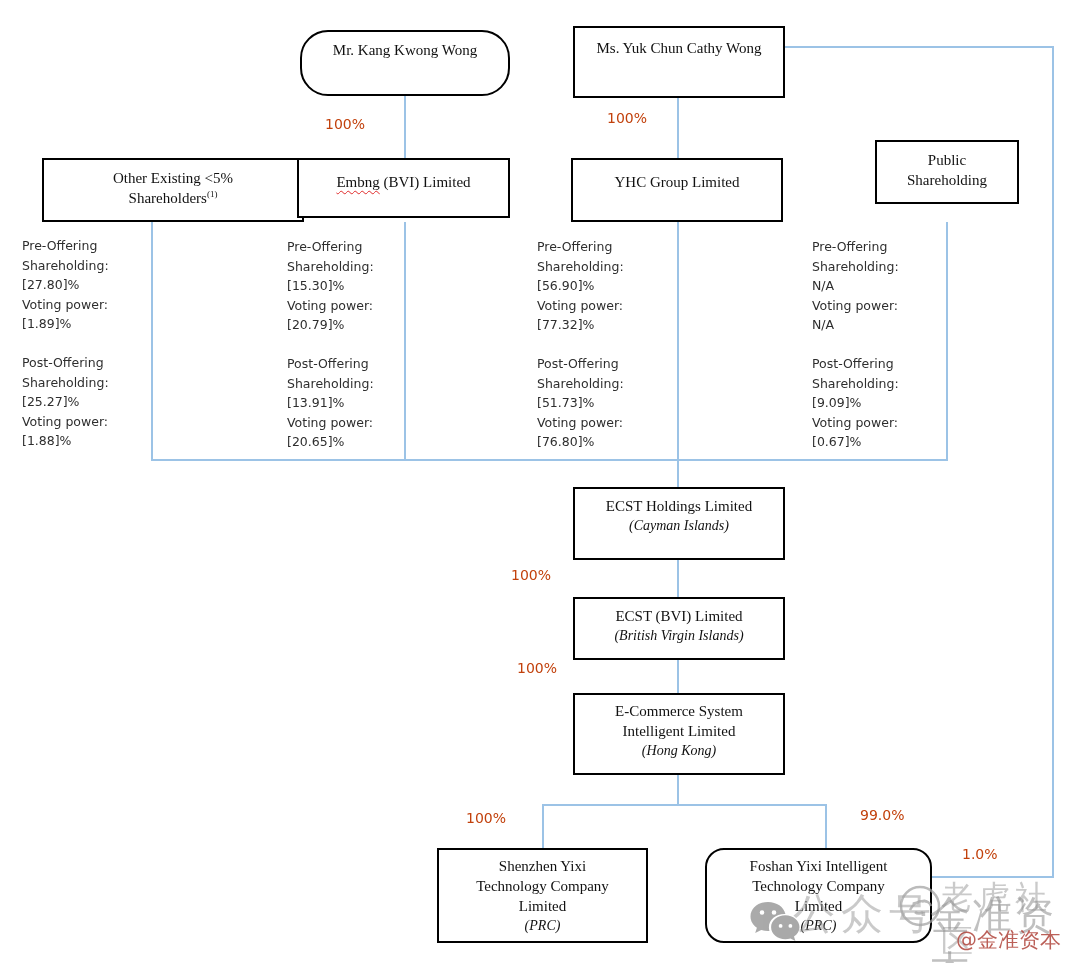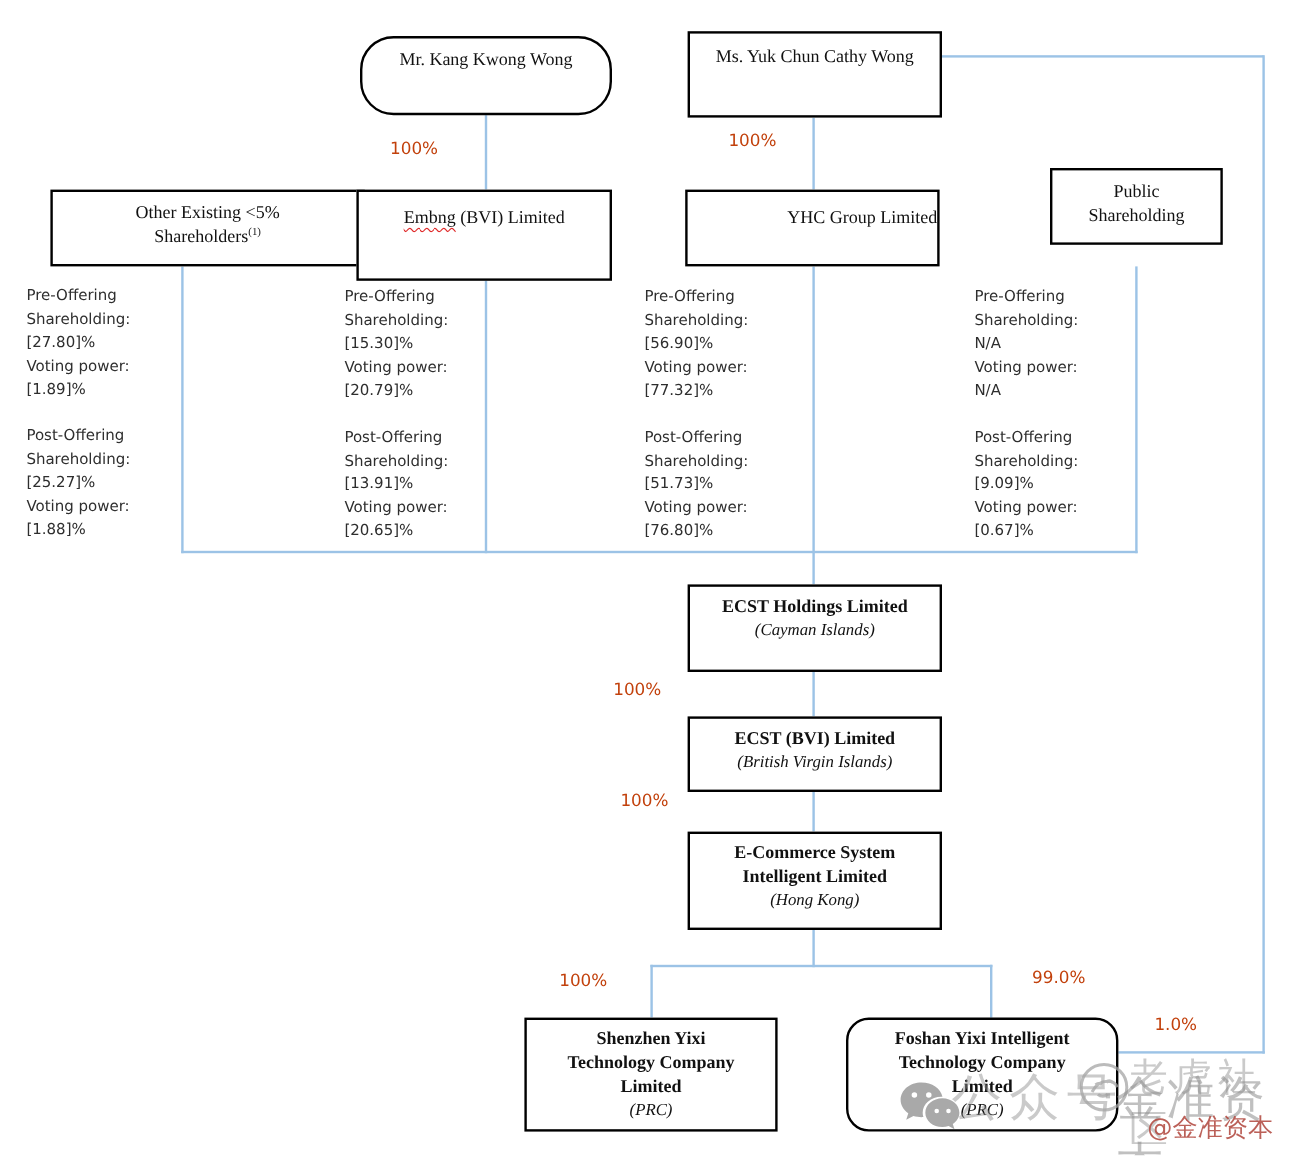--- a/index.html
+++ b/index.html
@@ -5,21 +5,21 @@
   html,body{margin:0;padding:0;background:#ffffff;}
   #canvas{
     position:relative;width:1080px;height:963px;background:#ffffff;overflow:hidden;
     font-family:"Liberation Serif","DejaVu Serif",serif;color:#111;
   }
   .box{
     position:absolute;box-sizing:border-box;background:#fff;
     border:2px solid var(--box-border,#000);
     text-align:center;font-size:15px;line-height:20px;padding-top:8px;
   }
-  .bold{font-weight:bold;}
+  .bold{font-weight:normal;}
   .jur{font-style:italic;font-size:14px;}
   .pre{white-space:pre-line;}
   .stats{
     position:absolute;width:160px;
     font-family:"DejaVu Sans","Liberation Sans",sans-serif;
     font-size:12.5px;line-height:19.5px;color:#2e2e2e;white-space:pre-line;text-align:left;
   }
   .pct{
     position:absolute;font-family:"DejaVu Sans","Liberation Sans",sans-serif;
     font-size:14px;color:#c2410c;
@@ -69,26 +69,26 @@
   <div class="box" style="left:573px;top:26px;width:212px;height:72px;padding-top:10px;">
     <div>Ms. Yuk Chun Cathy Wong</div>
   </div>
 
   <div class="box" style="left:42px;top:158px;width:262px;height:64px;">
     <div>Other Existing &lt;5%</div>
     <div>
       <span>Shareholders</span><sup>(1)</sup>
     </div>
   </div>
-  <div class="box" style="left:297px;top:158px;width:213px;height:76px;padding-top:12px;">
+  <div class="box" style="left:297px;top:158px;width:213px;height:60px;padding-top:12px;">
     <div>
       <span class="flagged">Embng</span><span> (BVI) Limited</span>
     </div>
   </div>
-  <div class="box" style="left:571px;top:158px;width:212px;height:64px;padding-top:12px;text-align:right;">
+  <div class="box" style="left:571px;top:158px;width:212px;height:64px;padding-top:12px;">
     <div>YHC Group Limited</div>
   </div>
   <div class="box" style="left:875px;top:140px;width:144px;height:64px;">
     <div class="pre">Public
 Shareholding</div>
   </div>
 
   <div class="stats" style="left:22px;top:236px;">Pre-Offering
 Shareholding:
 [27.80]%

